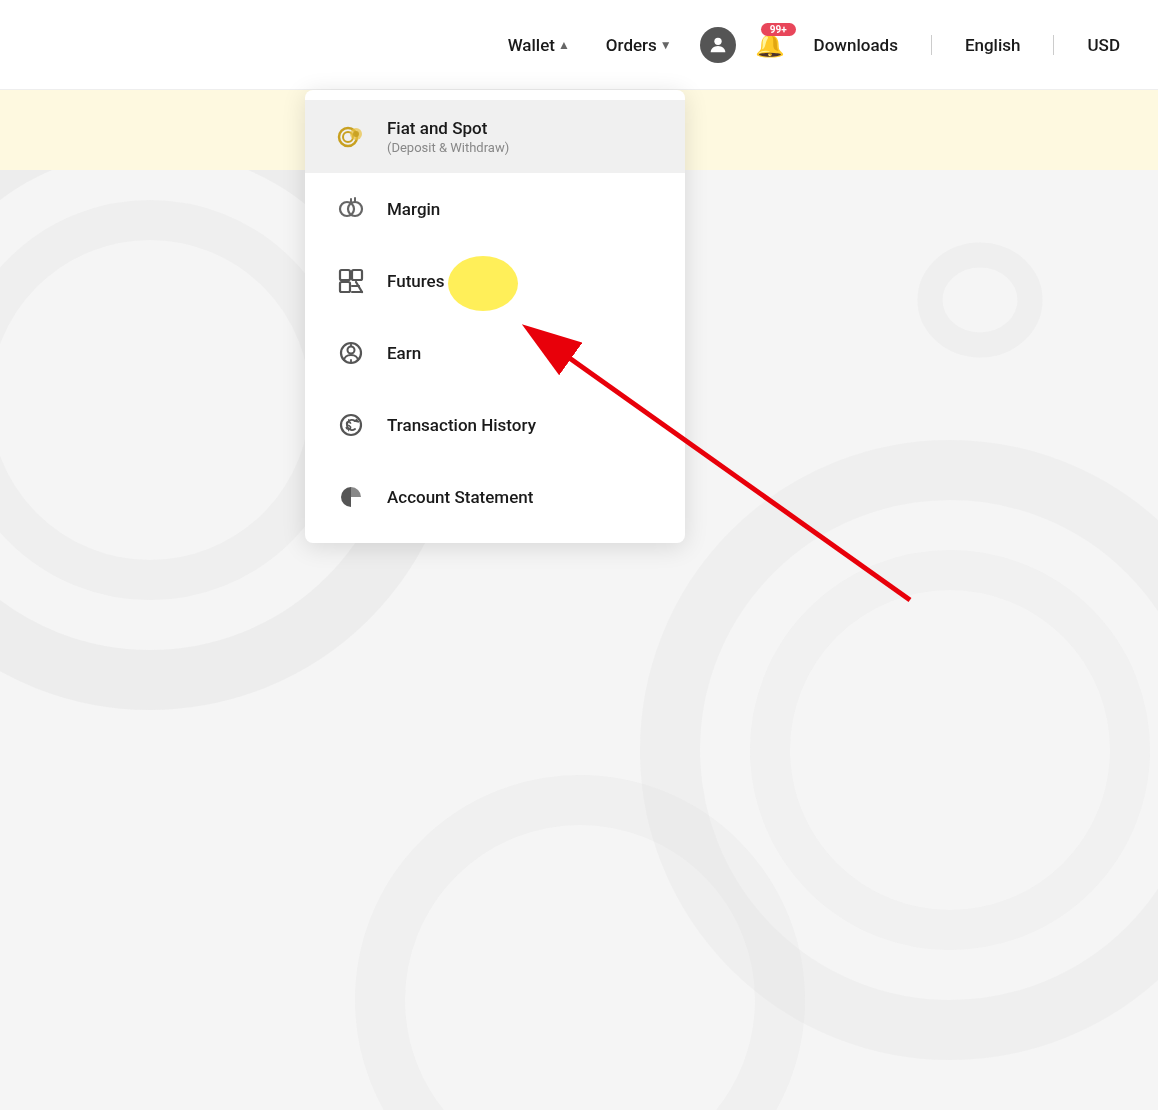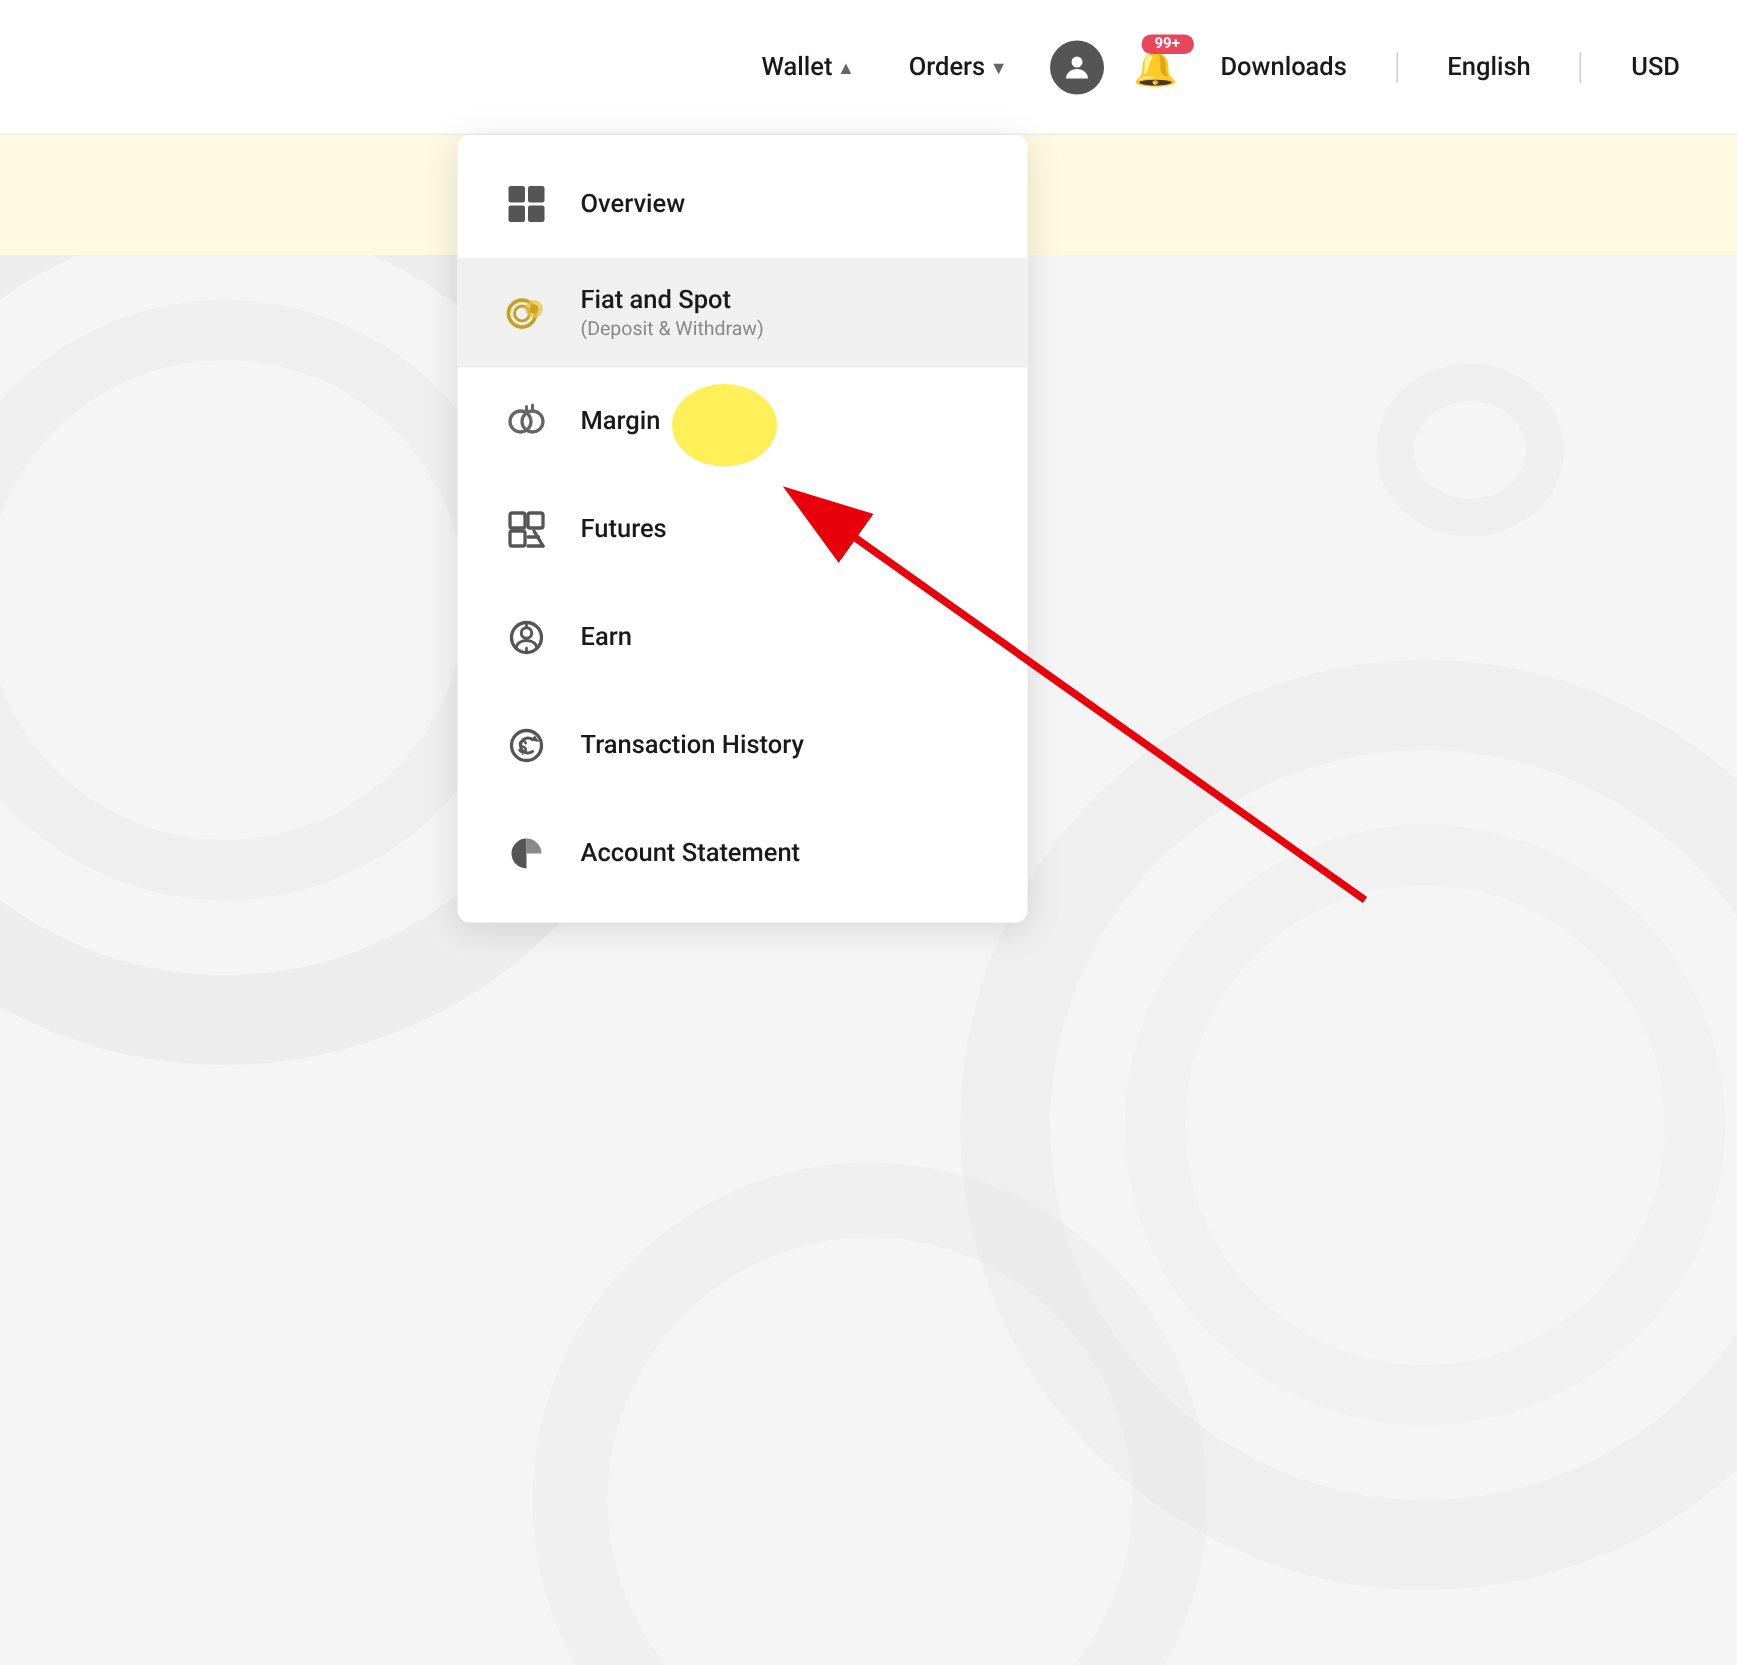--- a/index.html
+++ b/index.html
@@ -237,33 +237,20 @@
     <span class="nav-item">Downloads</span>
     <div class="nav-divider"></div>
     <span class="nav-item">English</span>
     <div class="nav-divider"></div>
     <span class="nav-item">USD</span>
   </div>
 </nav>
 
 <div class="dropdown-container">
 
-  <div class="dropdown-item">
-    <div class="dropdown-icon">
-      <svg width="28" height="28" viewBox="0 0 28 28" fill="none">
-        <rect x="2" y="2" width="11" height="11" rx="1.5" fill="#555"></rect>
-        <rect x="15" y="2" width="11" height="11" rx="1.5" fill="#555"></rect>
-        <rect x="2" y="15" width="11" height="11" rx="1.5" fill="#555"></rect>
-        <rect x="15" y="15" width="11" height="11" rx="1.5" fill="#555"></rect>
-      </svg>
-    </div>
-    <div class="dropdown-text-group">
-      <span class="dropdown-label">Overview</span>
-    </div>
-  </div>
 
   <div class="dropdown-item highlighted">
     <div class="dropdown-icon">
       <svg width="32" height="32" viewBox="0 0 32 32" fill="none">
         <circle cx="13" cy="16" r="9" fill="none" stroke="#c8a020" stroke-width="2.5"></circle>
         <circle cx="13" cy="16" r="5" fill="none" stroke="#c8a020" stroke-width="2"></circle>
         <circle cx="21" cy="13" r="6" fill="#e8c040" opacity="0.7"></circle>
         <circle cx="21" cy="13" r="3" fill="#c8a020" opacity="0.9"></circle>
       </svg>
     </div>

